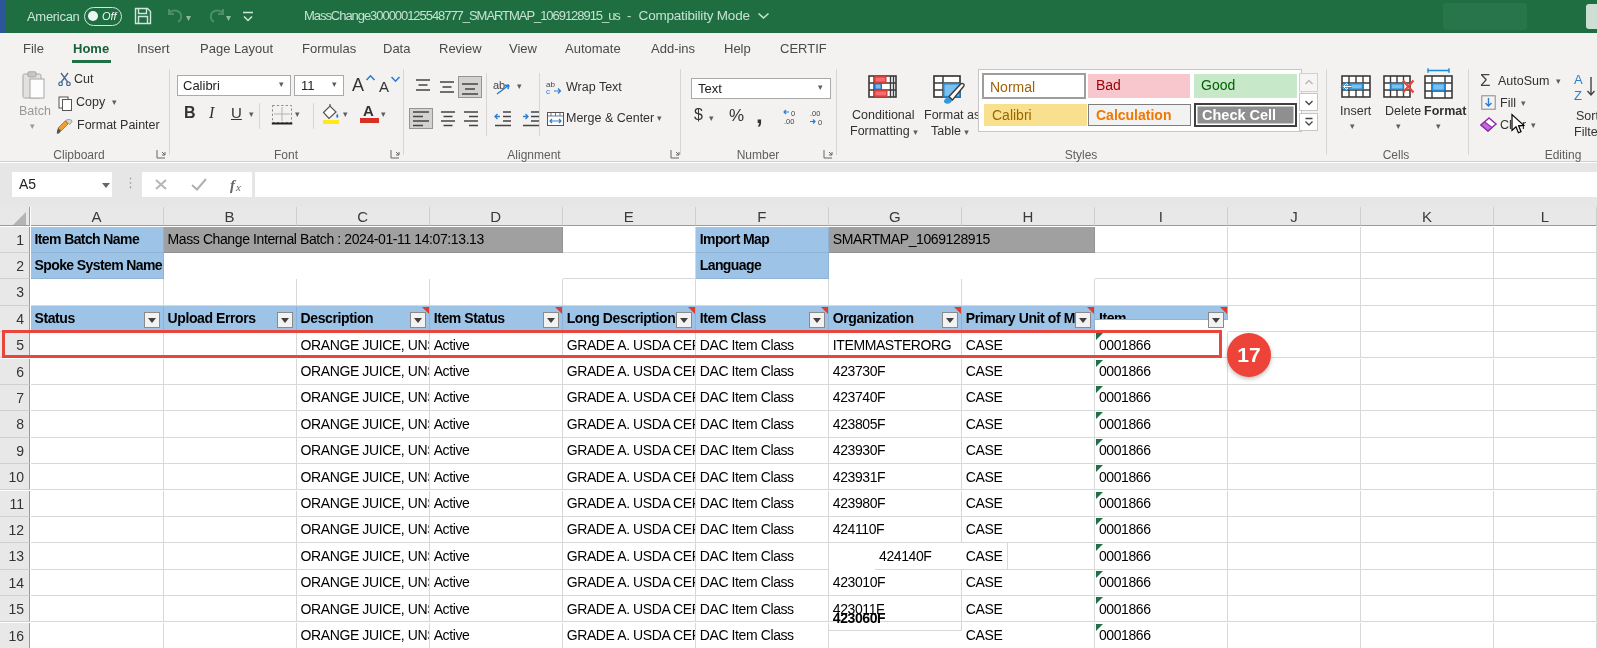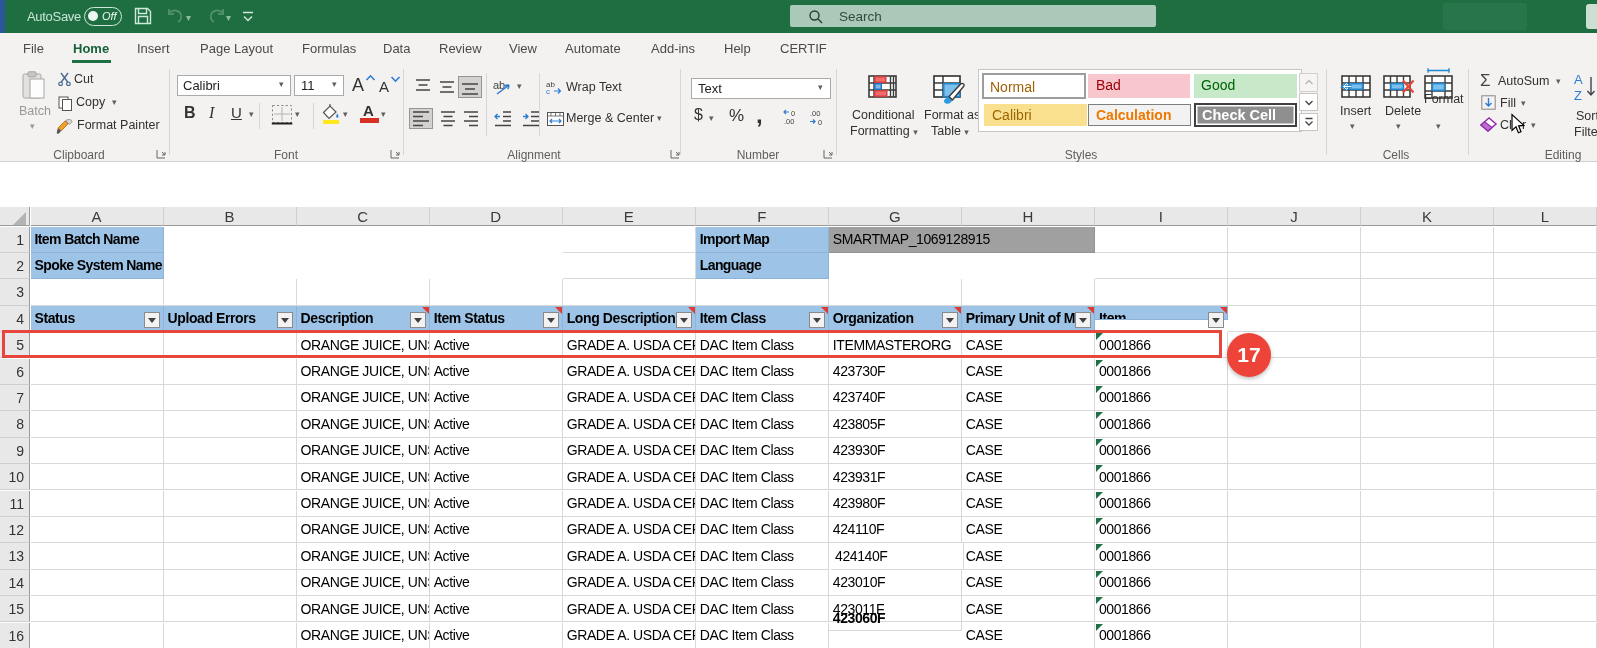--- a/index.html
+++ b/index.html
@@ -58,21 +58,21 @@
 .greencorner { position:absolute; width:0; height:0; border-right:7px solid transparent; border-top:7px solid #1e7145; }
 #annot { position:absolute; left:2px; top:330px; width:1220px; height:28px; border:3px solid #e8453c; background:transparent; }
 #badge17 { position:absolute; left:1227px; top:333px; width:44px; height:44px; border-radius:50%; background:#ee4338; color:#fff; font-size:21px; font-weight:bold; text-align:center; line-height:44px; box-shadow:0 2px 4px rgba(0,0,0,0.25); }
 </style>
 </head>
 <body>
 <div id="app">
 
 <div id="titlebar"></div>
 <div id="bluesliver"></div>
-<div id="autosave">AutoSave</div>
+<div id="autosave">American</div>
 <div id="toggle">
       <div class="knob"></div>
       <div class="lbl">Off</div>
     </div>
 <svg id="savebtn" width="20" height="20" viewBox="0 0 20 20">
   <g fill="none" stroke="#cfe8d9" stroke-width="1.4">
     <path d="M2.5 2.5 h12 l3 3 v12 h-15 z"></path>
     <path d="M5.5 2.5 v5 h8 v-5"></path>
     <path d="M5.5 17.5 v-7 h9 v7"></path>
   </g>
@@ -83,29 +83,25 @@
 </svg>
 <div class="qat-chev" style="left:186px;">▾</div>
 <svg class="abs" id="redoic" width="22" height="20" viewBox="0 0 22 20" style="left:205px;top:7px">
   <path d="M18 6 C15 2.5, 9 2.5, 6.5 6.5 C5 9, 5.5 13, 9 15" fill="none" stroke="#4e8f68" stroke-width="2"></path>
   <path d="M18 2 v5 h-5" fill="none" stroke="#4e8f68" stroke-width="2"></path>
 </svg>
 <div class="qat-chev" style="left:226px;">▾</div>
 <svg class="abs" style="left:241px;top:11px" width="14" height="12" viewBox="0 0 14 12">
       <path d="M2 1.5 h10 M3 5.5 L7 9.5 L11 5.5" stroke="#cfe8d9" stroke-width="1.5" fill="none"></path>
     </svg>
+<div id="title-text"><span style="letter-spacing:-1.05px;">MassChange300000125548777_SMARTMAP_1069128915_us</span><span style="letter-spacing:0;">&nbsp; - &nbsp;</span><span style="font-size:13.5px;letter-spacing:-0.2px;">Compatibility Mode</span><svg width="13" height="8" viewBox="0 0 13 8" style="margin-left:7px;">
+        <path d="M1.5 1.5 L6.5 6 L11.5 1.5" stroke="#c5e2d1" stroke-width="1.6" fill="none"></path>
+      </svg></div>
 <div id="tb-light"></div>
     <div class="abs" style="left:1586px;top:4px;width:11px;height:25px;background:#cddfd2;border-radius:3px 0 0 3px;"></div>
-<div id="searchbox">
-  <svg class="mag" width="16" height="16" viewBox="0 0 16 16">
-        <circle cx="6.5" cy="6.5" r="4.5" fill="none" stroke="#29402f" stroke-width="1.4"></circle>
-        <path d="M10 10 L14 14" stroke="#29402f" stroke-width="1.4"></path>
-      </svg>
-  <div class="stx">Search</div>
-</div>
 
 <div id="menubar">
   <div class="mtab" style="left:23px;">File</div>
   <div class="mtab active" style="left:73px;">Home</div>
   <div class="mtab" style="left:137px;">Insert</div>
   <div class="mtab" style="left:200px;">Page Layout</div>
   <div class="mtab" style="left:302px;">Formulas</div>
   <div class="mtab" style="left:383px;">Data</div>
   <div class="mtab" style="left:439px;">Review</div>
   <div class="mtab" style="left:509px;">View</div>
@@ -340,21 +336,21 @@
     <path d="M20 5.5 L30.5 17.5 M30.5 5.5 L20 17.5" stroke="#e8453c" stroke-width="2.2"></path>
   </svg>
   <div class="abs ribtn-txt" style="left:1385px;top:40px;">Delete</div>
   <div class="abs chev" style="left:1396px;top:57px;">▾</div>
   <svg class="abs" style="left:1424px;top:3px" width="30" height="33" viewBox="0 0 30 33">
     <path d="M4 3.5 h21 M4 1.2 v4.6 M25 1.2 v4.6" stroke="#1e88d2" stroke-width="1.4"></path>
     <rect x="1" y="9" width="27" height="22" fill="#fff" stroke="#3b3a39" stroke-width="1.6"></rect>
     <path d="M1 16 h27 M1 24 h27 M8 9 v22 M21 9 v22" stroke="#3b3a39" stroke-width="1.4"></path>
     <rect x="8.4" y="16.6" width="12.2" height="6.8" fill="#7cc0ed" stroke="#1e88d2" stroke-width="1.5"></rect>
   </svg>
-  <div class="abs ribtn-txt" style="left:1424px;top:28px;">Format</div>
+  <div class="abs ribtn-txt" style="left:1424px;top:40px;font-weight:bold;">Format</div>
   <div class="abs chev" style="left:1436px;top:57px;">▾</div>
   <div class="rlabel" style="left:1336px;">Cells</div>
 
   
   <div class="abs" style="left:1480px;top:7px;font-size:17px;color:#444;">Σ</div>
   <div class="abs ribtn-txt" style="left:1498px;top:10px;">AutoSum</div>
   <div class="abs chev" style="left:1556px;top:12px;">▾</div>
   <svg class="abs" style="left:1481px;top:31px" width="15" height="15" viewBox="0 0 15 15">
     <rect x="0.8" y="0.8" width="13.4" height="13.4" fill="none" stroke="#888"></rect>
     <path d="M7.5 3 v8 M4.5 8 L7.5 11 L10.5 8" stroke="#2b7cd3" stroke-width="1.4" fill="none"></path>
@@ -374,20 +370,36 @@
   <svg class="abs" style="left:1574px;top:7px" width="23" height="30" viewBox="0 0 23 30">
     <text x="0" y="13" font-size="13" fill="#2b7cd3">A</text>
     <text x="0" y="29" font-size="13" fill="#2b7cd3">Z</text>
     <path d="M17 6 v18 M13.5 20 L17 24 L20.5 20" stroke="#444" stroke-width="1.4" fill="none"></path>
   </svg>
   <div class="abs ribtn-txt" style="left:1576px;top:45px;">Sort</div>
   <div class="abs ribtn-txt" style="left:1574px;top:61px;">Filte</div>
   <div class="rlabel" style="left:1503px;">Editing</div>
 </div>
 
+<div id="fbar">
+  <div id="namebox">
+        <div class="nb-t">A5</div>
+    <div style="position:absolute;left:90px;top:10.5px;border-left:4.5px solid transparent;border-right:4.5px solid transparent;border-top:5.5px solid #666;"></div>
+  </div>
+  <div style="position:absolute;left:124px;top:12px;color:#999;font-size:13px;letter-spacing:0;">⋮</div>
+  <div id="fx-box">
+    <svg width="110" height="25" viewBox="0 0 110 25">
+      <path d="M14 8 L24 17 M24 8 L14 17" stroke="#b6b6b6" stroke-width="2" fill="none"></path>
+      <path d="M50 13 L55 17.5 L64 7" stroke="#b0b0b0" stroke-width="2" fill="none"></path>
+      <text x="88" y="18" font-size="15" font-style="italic" font-weight="bold" fill="#666" font-family="Liberation Serif, serif">f</text>
+      <text x="94" y="19" font-size="11" font-style="italic" fill="#666" font-family="Liberation Serif, serif">x</text>
+    </svg>
+  </div>
+  <div id="finput"></div>
+</div>
 
 <div id="grid">
       <div style="position:absolute;left:0;top:0;width:30px;height:19px;background:#e8e8e8;border-right:1px solid #9a9a9a;border-bottom:1px solid #9a9a9a;"></div>
       <div style="position:absolute;left:13px;top:4.5px;width:0;height:0;border-left:13px solid transparent;border-bottom:13px solid #b4b4b4;"></div>
       <div class="colhdr" style="left:30.5px;width:133.05px;">A</div>
       <div class="colhdr" style="left:163.55px;width:133.05px;">B</div>
       <div class="colhdr" style="left:296.6px;width:133.05px;">C</div>
       <div class="colhdr" style="left:429.65000000000003px;width:133.05px;">D</div>
       <div class="colhdr" style="left:562.7px;width:133.05px;">E</div>
       <div class="colhdr" style="left:695.75px;width:133.05px;">F</div>
@@ -407,20 +419,21 @@
       <div class="rowhdr" style="top:204.29999999999998px;height:26.4px;line-height:26.4px;">8</div>
       <div class="rowhdr" style="top:230.7px;height:26.4px;line-height:26.4px;">9</div>
       <div class="rowhdr" style="top:257.1px;height:26.4px;line-height:26.4px;">10</div>
       <div class="rowhdr" style="top:283.5px;height:26.4px;line-height:26.4px;">11</div>
       <div class="rowhdr" style="top:309.9px;height:26.4px;line-height:26.4px;">12</div>
       <div class="rowhdr" style="top:336.29999999999995px;height:26.4px;line-height:26.4px;">13</div>
       <div class="rowhdr" style="top:362.7px;height:26.4px;line-height:26.4px;">14</div>
       <div class="rowhdr" style="top:389.09999999999997px;height:26.4px;line-height:26.4px;">15</div>
       <div class="rowhdr" style="top:415.5px;height:26.4px;line-height:26.4px;">16</div>
       <div class="cell blue" style="left:30.5px;top:19.5px;width:133.05px;height:26.4px;line-height:21.4px;">Item Batch Name</div>
+      <div class="cell gray" style="left: 163.55px; top: 19.5px; width: 399.15px; height: 26.4px; line-height: 21.4px;">Mass Change Internal Batch : 2024-01-11 14:07:13.13</div>
       <div class="cell" style="left:562.7px;top:19.5px;width:133.05px;height:26.4px;line-height:21.4px;"></div>
       <div class="cell blue" style="left:695.75px;top:19.5px;width:133.05px;height:26.4px;line-height:21.4px;">Import Map</div>
       <div class="cell gray" style="left: 828.8px; top: 19.5px; width: 266.1px; height: 26.4px; line-height: 21.4px;">SMARTMAP_1069128915</div>
       <div class="cell" style="left:1094.9px;top:19.5px;width:133.05px;height:26.4px;line-height:21.4px;"></div>
       <div class="cell" style="left:1227.95px;top:19.5px;width:133.05px;height:26.4px;line-height:21.4px;"></div>
       <div class="cell" style="left:1361px;top:19.5px;width:133.05px;height:26.4px;line-height:21.4px;"></div>
       <div class="cell" style="left:1494.0500000000002px;top:19.5px;width:102.94999999999982px;height:26.4px;line-height:21.4px;"></div>
       <div class="cell blue" style="left:30.5px;top:45.9px;width:133.05px;height:26.4px;line-height:21.4px;">Spoke System Name</div>
       <div class="cell" style="left:562.7px;top:45.9px;width:133.05px;height:26.4px;line-height:21.4px;"></div>
       <div class="cell blue" style="left:695.75px;top:45.9px;width:133.05px;height:26.4px;line-height:21.4px;">Language</div>
@@ -547,21 +560,21 @@
       <div class="cell" style="left:1094.9px;top:309.9px;width:133.05px;height:26.4px;line-height:21.4px;">0001866</div>
       <div class="cell" style="left:1227.95px;top:309.9px;width:133.05px;height:26.4px;line-height:21.4px;"></div>
       <div class="cell" style="left:1361px;top:309.9px;width:133.05px;height:26.4px;line-height:21.4px;"></div>
       <div class="cell" style="left:1494.0500000000002px;top:309.9px;width:102.94999999999982px;height:26.4px;line-height:21.4px;"></div>
       <div class="cell" style="left:30.5px;top:336.29999999999995px;width:133.05px;height:26.4px;line-height:21.4px;"></div>
       <div class="cell" style="left:163.55px;top:336.29999999999995px;width:133.05px;height:26.4px;line-height:21.4px;"></div>
       <div class="cell" style="left:296.6px;top:336.29999999999995px;width:133.05px;height:26.4px;line-height:21.4px;">ORANGE JUICE, UNSWE</div>
       <div class="cell" style="left:429.65000000000003px;top:336.29999999999995px;width:133.05px;height:26.4px;line-height:21.4px;">Active</div>
       <div class="cell" style="left:562.7px;top:336.29999999999995px;width:133.05px;height:26.4px;line-height:21.4px;">GRADE A. USDA CERTIF</div>
       <div class="cell" style="left:695.75px;top:336.29999999999995px;width:133.05px;height:26.4px;line-height:21.4px;">DAC Item Class</div>
-      <div class="cell" style="left:831px;top:336.29999999999995px;width:133.05px;height:26.4px;line-height:21.4px;">424140F</div>
+      <div class="cell" style="left:875px;top:336.29999999999995px;width:133.05px;height:26.4px;line-height:21.4px;">424140F</div>
       <div class="cell" style="left:961.8500000000001px;top:336.29999999999995px;width:133.05px;height:26.4px;line-height:21.4px;">CASE</div>
       <div class="cell" style="left:1094.9px;top:336.29999999999995px;width:133.05px;height:26.4px;line-height:21.4px;">0001866</div>
       <div class="cell" style="left:1227.95px;top:336.29999999999995px;width:133.05px;height:26.4px;line-height:21.4px;"></div>
       <div class="cell" style="left:1361px;top:336.29999999999995px;width:133.05px;height:26.4px;line-height:21.4px;"></div>
       <div class="cell" style="left:1494.0500000000002px;top:336.29999999999995px;width:102.94999999999982px;height:26.4px;line-height:21.4px;"></div>
       <div class="cell" style="left:30.5px;top:362.7px;width:133.05px;height:26.4px;line-height:21.4px;"></div>
       <div class="cell" style="left:163.55px;top:362.7px;width:133.05px;height:26.4px;line-height:21.4px;"></div>
       <div class="cell" style="left:296.6px;top:362.7px;width:133.05px;height:26.4px;line-height:21.4px;">ORANGE JUICE, UNSWE</div>
       <div class="cell" style="left:429.65000000000003px;top:362.7px;width:133.05px;height:26.4px;line-height:21.4px;">Active</div>
       <div class="cell" style="left:562.7px;top:362.7px;width:133.05px;height:26.4px;line-height:21.4px;">GRADE A. USDA CERTIF</div>

